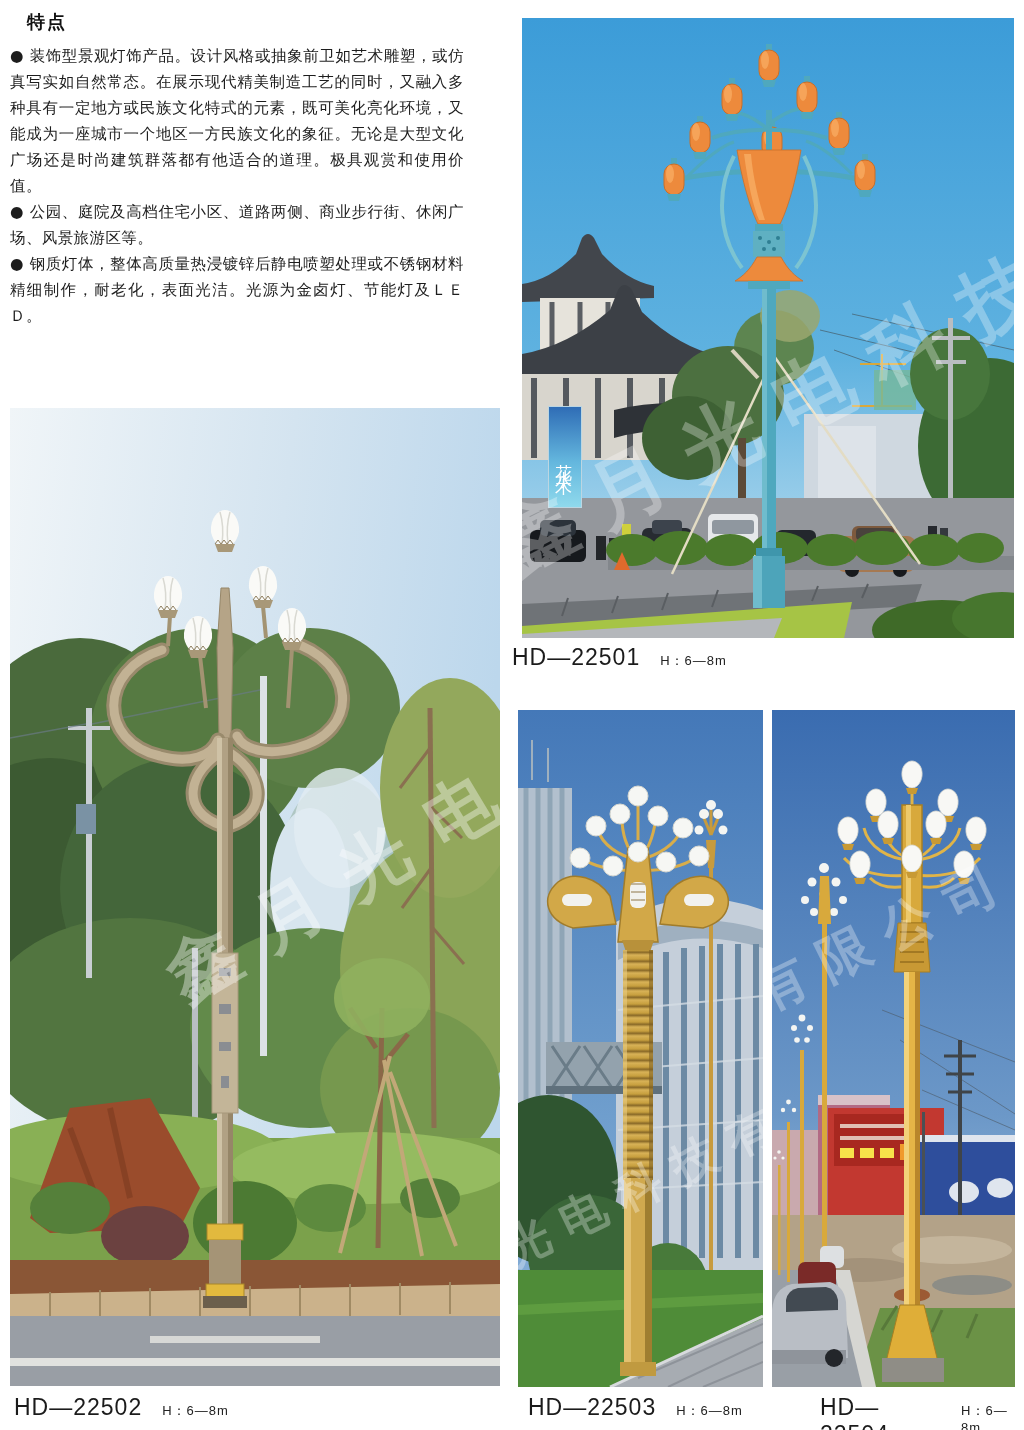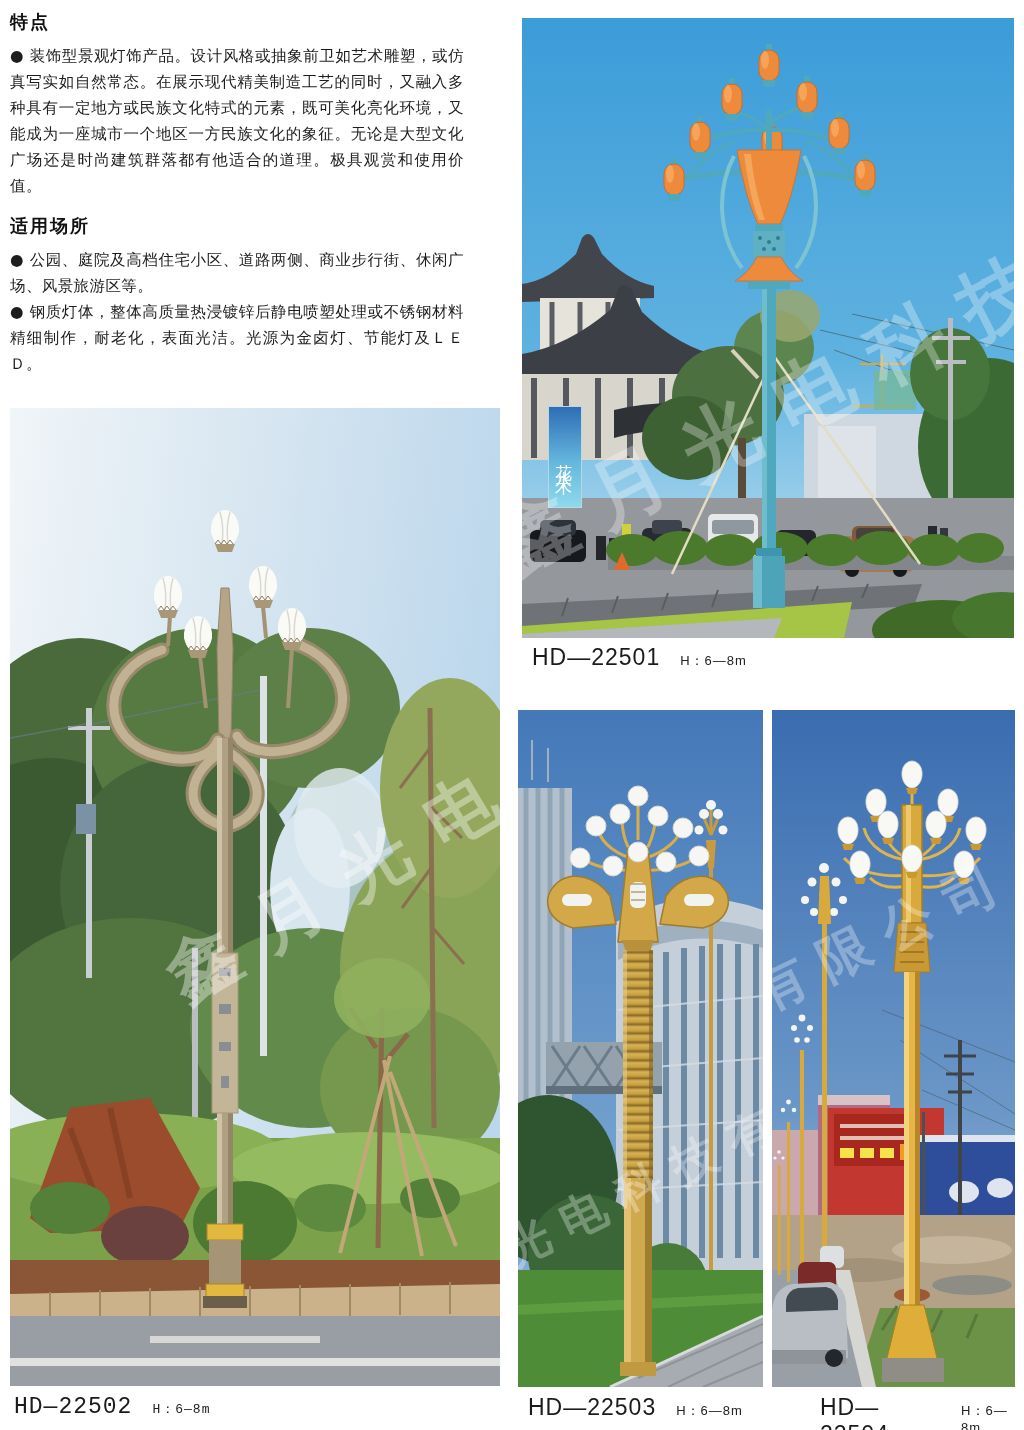--- a/index.html
+++ b/index.html
@@ -1,20 +1,20 @@
 <!DOCTYPE html>
 <html><head>
 <meta charset="utf-8">
 <style>
   html,body{margin:0;padding:0;background:#ffffff;}
   .page{position:relative;width:1024px;height:1430px;background:#fff;margin:0 auto;overflow:hidden;
         font-family:"DejaVu Serif","Liberation Serif",serif;color:#171717;}
   
   .info{position:absolute;left:10px;top:4px;width:454px;}
-  .info h3{font-size:18px;font-weight:600;margin:15px 0 9px 0;letter-spacing:2px;color:#111;}
+  .info h3{font-size:18px;font-weight:600;margin:15px 0 9px 17px;letter-spacing:2px;color:#111;}
   .info h3.first{margin-top:6px;}
   .info p{font-size:15.5px;line-height:26px;margin:0;text-align:justify;letter-spacing:.4px;color:#1d1d1d;}
   
   .photo{position:absolute;margin:0;padding:0;overflow:hidden;}
   .photo svg{display:block;width:100%;height:100%;}
   .wm{position:absolute;color:rgba(255,255,255,.30);font-weight:bold;white-space:nowrap;
       font-family:"DejaVu Sans","Liberation Sans",sans-serif;pointer-events:none;z-index:5;}
   .wm1{left:-55px;top:340px;font-size:78px;letter-spacing:26px;transform:rotate(-27deg);}
   .wm2{left:128px;top:400px;font-size:70px;letter-spacing:30px;transform:rotate(-31deg);color:rgba(255,255,255,.38);}
   .wm3{left:-30px;top:430px;font-size:46px;letter-spacing:16px;transform:rotate(-26deg);}
@@ -31,21 +31,20 @@
   .plabel .ph{font-size:13px;letter-spacing:1px;color:#222;}
 </style>
 </head>
 <body>
 
 <div class="page">
 
   <div class="info">
     <h3 class="first">特点</h3>
     <p>● 装饰型景观灯饰产品。设计风格或抽象前卫如艺术雕塑，或仿真写实如自然常态。在展示现代精美制造工艺的同时，又融入多种具有一定地方或民族文化特式的元素，既可美化亮化环境，又能成为一座城市一个地区一方民族文化的象征。无论是大型文化广场还是时尚建筑群落都有他适合的道理。极具观赏和使用价值。</p>
-    <h3>适用场所</h3>
     <p>● 公园、庭院及高档住宅小区、道路两侧、商业步行街、休闲广场、风景旅游区等。</p>
     <p>● 钢质灯体，整体高质量热浸镀锌后静电喷塑处理或不锈钢材料精细制作，耐老化，表面光洁。光源为金卤灯、节能灯及ＬＥＤ。</p>
   </div>
 
   <figure class="photo" style="left:522px;top:18px;width:492px;height:620px;">
     <svg viewBox="0 0 492 620" preserveAspectRatio="none">
       <defs>
         <linearGradient id="s1sky" x1="0" y1="0" x2="0" y2="1">
           <stop offset="0" stop-color="#3C9CD8"></stop>
             <stop offset=".55" stop-color="#5FB2E0"></stop>
@@ -198,21 +197,21 @@
           <use href="#ltn" x="285" y="80"></use>
         <use href="#ltn" x="178" y="120"></use>
           <use href="#ltn" x="317" y="116"></use>
           <use href="#ltn" x="152" y="162"></use>
           <use href="#ltn" x="343" y="158"></use>
       </g>
     </svg>
     <div class="shopsign">花水木</div>
     <div class="wm wm1">鑫月光电科技</div>
   </figure>
-  <div class="plabel" style="left:532px;top:644px;">
+  <div class="plabel" style="left:512px;top:644px;">
     <span class="model">HD—22501</span>
     <span class="ph">H：6—8m</span>
   </div>
 
   <figure class="photo" style="left:10px;top:408px;width:490px;height:978px;">
     <svg viewBox="0 0 490 978" preserveAspectRatio="none">
       <defs>
         <linearGradient id="s2sky" x1="0" y1="0" x2="1" y2=".25">
           <stop offset="0" stop-color="#f0f5f8"></stop>
             <stop offset=".55" stop-color="#d4e4f0"></stop>
@@ -307,21 +306,21 @@
             <rect x="211" y="668" width="8" height="12"></rect>
           </g>
         <rect x="197" y="816" width="36" height="16" fill="#e2b93e" stroke="#a8862a" stroke-width="1"></rect>
         <rect x="199" y="832" width="32" height="46" fill="#a59476"></rect>
         <rect x="196" y="876" width="38" height="14" fill="#e2b93e" stroke="#a8862a" stroke-width="1"></rect>
         <rect x="193" y="888" width="44" height="12" fill="#6b5f4c"></rect>
       </g>
     </svg>
     <div class="wm wm2">鑫月光电科</div>
   </figure>
-  <div class="plabel" style="left:14px;top:1394px;font-family:Liberation Mono, monospace;">
+  <div class="plabel" style="left:14px;top:1394px;">
     <span class="model">HD—22502</span>
     <span class="ph">H：6—8m</span>
   </div>
 
   <figure class="photo" style="left:518px;top:710px;width:245px;height:677px;">
     <svg viewBox="0 0 245 677" preserveAspectRatio="none">
       <defs>
         <linearGradient id="s3sky" x1="0" y1="0" x2="0" y2="1">
           <stop offset="0" stop-color="#4478b8"></stop>
             <stop offset=".6" stop-color="#6f9ecd"></stop>

